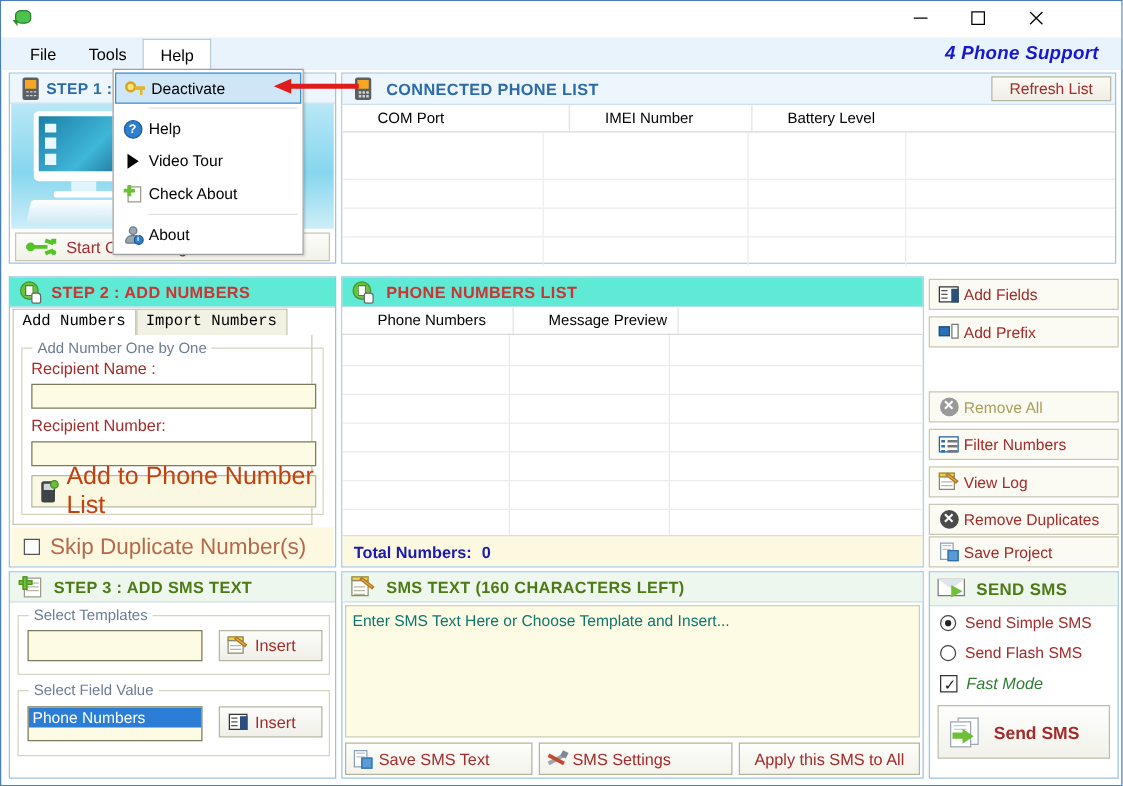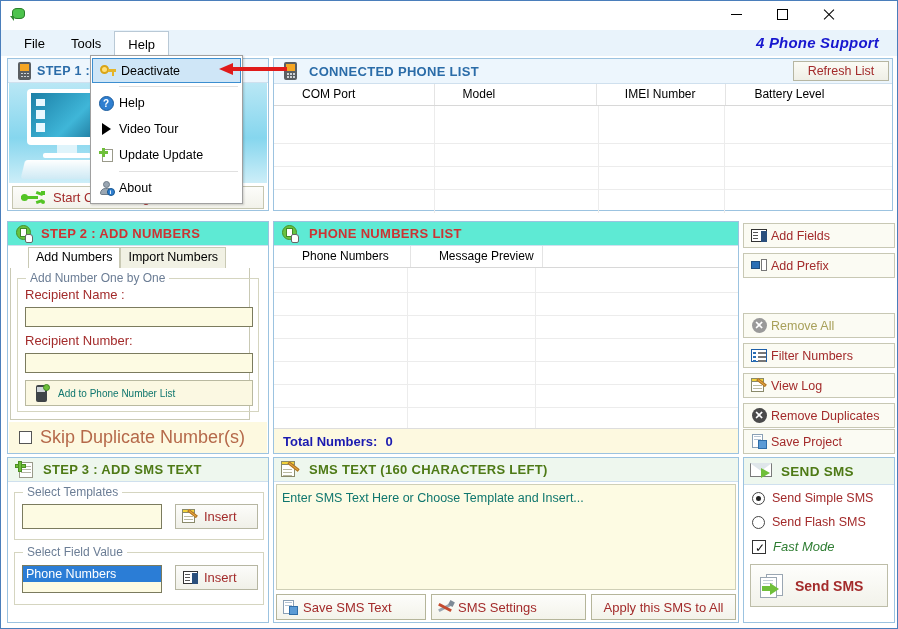--- a/index.html
+++ b/index.html
@@ -317,21 +317,20 @@
       <div class="htxt" style="font-size:13px;margin-left:6px;">CONNECTED PHONE LIST</div>
       <div style="position:absolute;right:3px;top:2px;width:96px;height:20px;
                   background:linear-gradient(#fbfbf5,#efefe6);border:1px solid #b6b6a2;
                   display:flex;align-items:center;justify-content:center;font-size:12.5px;color:#a32b2b;">
         <span>Refresh List</span>
       </div>
     </div>
     <div style="position:absolute;left:0;top:25px;right:0;bottom:0;background:#fff;">
       <div class="gridhead">
         <div class="gc" style="width:162px">COM  Port</div>
-        <div class="gc" style="width:164px">Model</div>
         <div class="gc" style="width:126px">IMEI Number</div>
         <div class="gc" style="width:168px;border-right:none;">Battery Level</div>
       </div>
       <div class="gridbody">
         <div class="grow" style="height:38px;">
           <div class="gcell" style="width:162px"></div>
             <div class="gcell" style="width:164px"></div>
           <div class="gcell" style="width:126px"></div>
             <div class="gcell" style="width:168px;border-right:none"></div>
         </div>
@@ -362,41 +361,41 @@
       <div class="hic">
         <span class="ico-green">
             <span class="c"></span>
             <span class="sq"></span>
             <span class="hand"></span>
           </span>
       </div>
       <div class="htxt" style="font-size:13px;margin-left:4px;">STEP 2 : ADD NUMBERS</div>
     </div>
 
-    <div class="tabbar" style="position:absolute;left:20px;top:25px;">
+    <div class="tabbar" style="position:absolute;left:2px;top:25px;font-family:Liberation Mono, monospace;">
       <div class="tab active">Add Numbers</div>
       <div class="tab inactive">Import Numbers</div>
     </div>
 
     <div style="position:absolute;left:2px;top:46px;width:240px;height:152px;background:#fff;border:1px solid #c9c9b4;border-top:none;">
       <div class="grp" style="left:6px;top:10px;width:242px;height:134px;">
         <div class="cap">Add Number One by One</div>
         <div style="position:absolute;left:7px;top:8px;font-size:13px;color:#a32b2b;">Recipient Name :</div>
         <input class="tfield" style="position: absolute; left: 7px; top: 28px; width: 228px; height: 20px; font-size: 12.5px; padding: 0px 3px;" value="">
         <div style="position:absolute;left:7px;top:54px;font-size:13px;color:#a32b2b;">Recipient Number:</div>
         <input class="tfield" style="position: absolute; left: 7px; top: 74px; width: 228px; height: 20px; font-size: 12.5px; padding: 0px 3px;" value="">
         <div style="position:absolute;left:7px;top:101px;width:228px;height:26px;background:#fbf8e2;border:1px solid #b9b9a0;display:flex;align-items:center;">
           <span style="width:32px;display:flex;align-items:center;justify-content:center;">
             <span style="position:relative;display:inline-block;width:13px;height:17px;">
               <span style="position:absolute;left:0;top:0;width:11px;height:17px;background:#3f4448;border-radius:2px;"></span>
               <span style="position:absolute;left:1.5px;top:2px;width:8px;height:5px;background:#cfd5d9;"></span>
               <span style="position:absolute;left:7px;top:-1px;width:7px;height:7px;border-radius:50%;background:#6fbf3a;border:1px solid #3f8a23;"></span>
             </span>
           </span>
-          <span style="font-size:10px;color:#0f766e;">Add to Phone Number List</span>
+          <span style="font-size:20px;color:#c2410c;">Add to Phone Number List</span>
         </div>
       </div>
     </div>
 
     <div style="position:absolute;left:1px;top:200px;width:258px;height:31px;background:#fdf9e0;display:flex;align-items:center;">
       <span style="margin-left:10px;width:13px;height:13px;border:1px solid #555;background:#fff;display:inline-block;"></span>
       <span style="margin-left:8px;font-size:18px;color:#b5694a;">Skip Duplicate Number(s)</span>
     </div>
   </div>
 
@@ -697,21 +696,21 @@
       <span class="mlbl">Video Tour</span>
     </div>
     <div class="mrow">
       <span class="mico">
         <span class="ico-page">
             <span class="pg"></span>
             <span class="pl1"></span>
             <span class="pl2"></span>
           </span>
       </span>
-      <span class="mlbl">Update Update</span>
+      <span class="mlbl">Check About</span>
     </div>
     <div class="msep"></div>
     <div class="mrow">
       <span class="mico">
         <span class="ico-about">
             <span class="hd"></span>
             <span class="bd"></span>
             <span class="ib">i</span>
           </span>
       </span>

